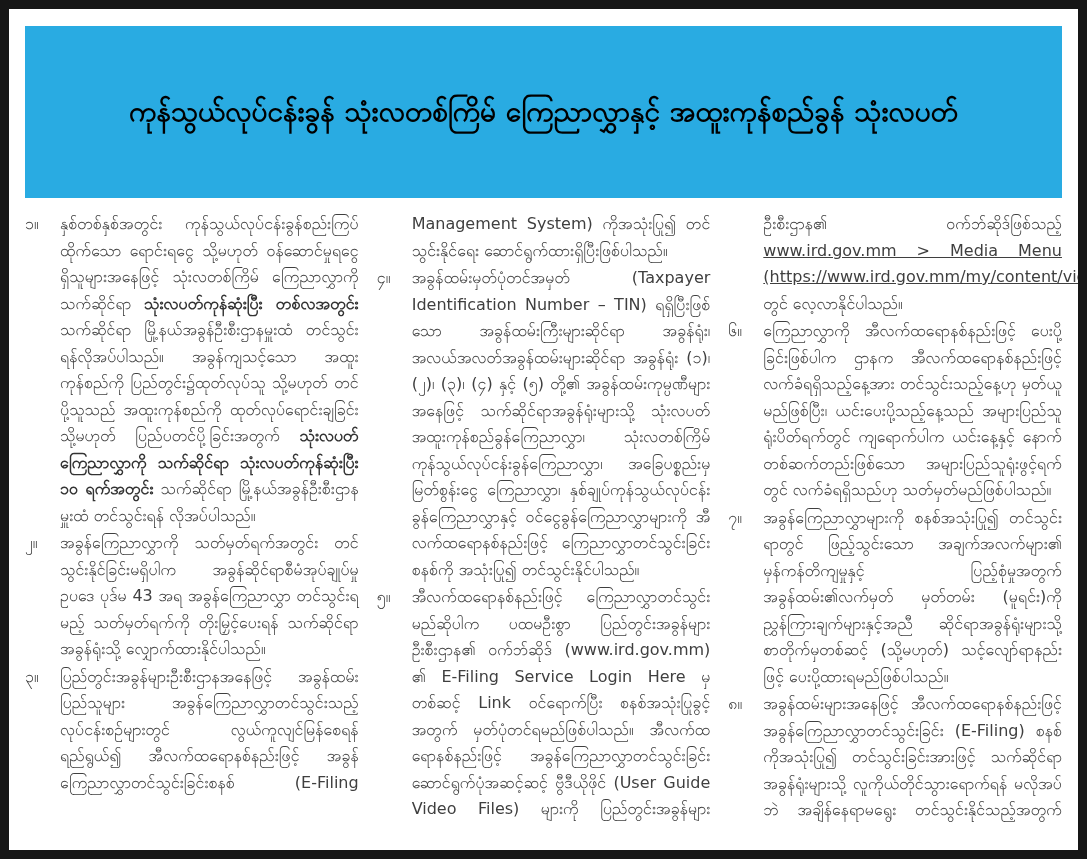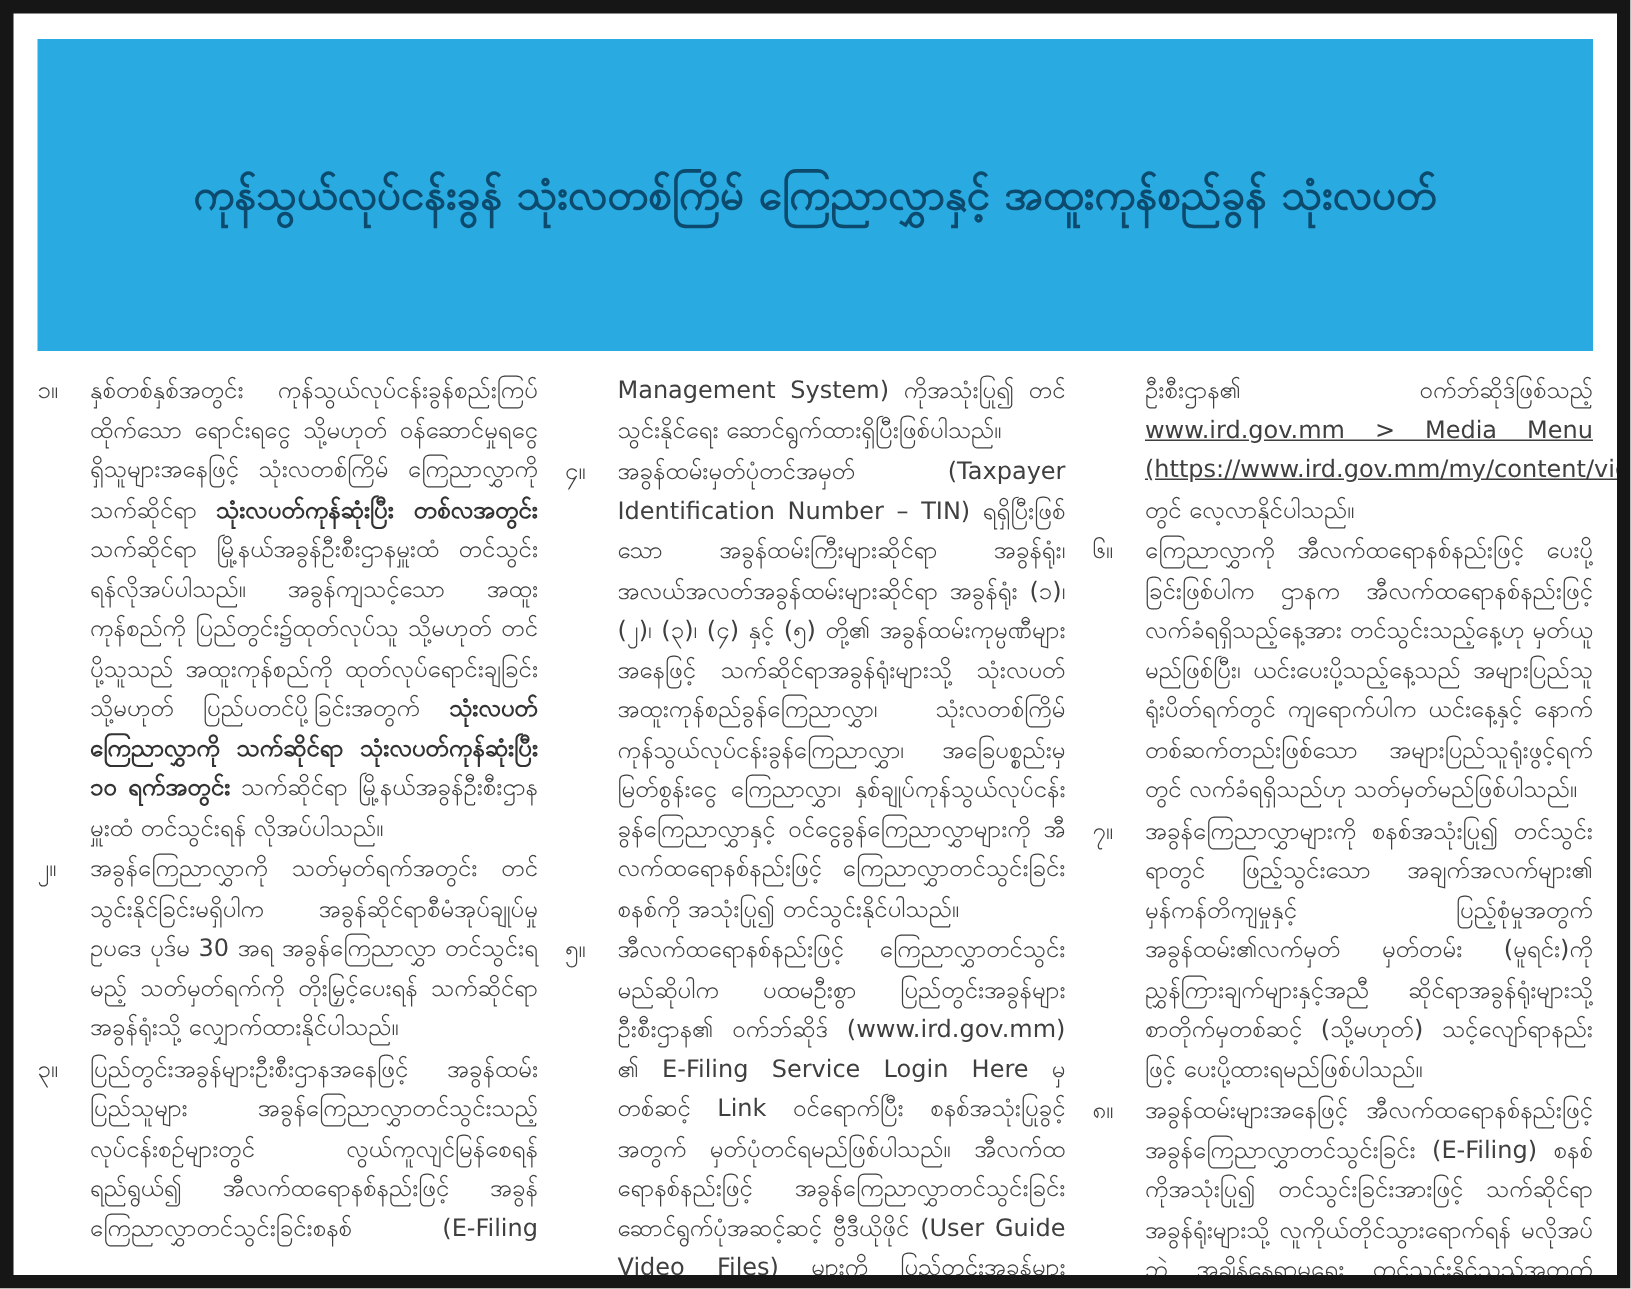--- a/index.html
+++ b/index.html
@@ -9,22 +9,22 @@
     box-sizing: border-box;
     background: #ffffff;
     border: 9px solid #161616;
     padding: 17px 16px 10px 16px;
     font-family: "DejaVu Sans", "Liberation Sans", sans-serif;
     overflow: hidden;
     position: relative;
   }
   .header-banner {
     background: #29abe2;
-    color: #0c4a6e;
-    height: 208px;
+    color: #000000;
+    height: 172px;
     box-sizing: border-box;
     display: flex;
     flex-direction: column;
     justify-content: center;
     align-items: center;
     text-align: center;
     padding: 6px 24px;
   }
   .header-line {
     font-size: 28px;
@@ -63,21 +63,21 @@
 
 <div class="page">
 
   <div class="header-banner">
     <div class="header-line">ကုန်သွယ်လုပ်ငန်းခွန် သုံးလတစ်ကြိမ် ကြေညာလွှာနှင့် အထူးကုန်စည်ခွန် သုံးလပတ်</div>
   </div>
 
   <div class="body-cols" id="items-container">
 
   <div class="item"><span class="num">၁။</span><span class="item-text"><span>နှစ်တစ်နှစ်အတွင်း ကုန်သွယ်လုပ်ငန်းခွန်စည်းကြပ်ထိုက်သော ရောင်းရငွေ သို့မဟုတ် ဝန်ဆောင်မှုရငွေ ရှိသူများအနေဖြင့် သုံးလတစ်ကြိမ် ကြေညာလွှာကို သက်ဆိုင်ရာ </span><span class="seg-b">သုံးလပတ်ကုန်ဆုံးပြီး တစ်လအတွင်း</span><span> သက်ဆိုင်ရာ မြို့နယ်အခွန်ဦးစီးဌာနမှူးထံ တင်သွင်းရန်လိုအပ်ပါသည်။ အခွန်ကျသင့်သော အထူးကုန်စည်ကို ပြည်တွင်း၌ထုတ်လုပ်သူ သို့မဟုတ် တင်ပို့သူသည် အထူးကုန်စည်ကို ထုတ်လုပ်ရောင်းချခြင်း သို့မဟုတ် ပြည်ပတင်ပို့ခြင်းအတွက် </span><span class="seg-b">သုံးလပတ် ကြေညာလွှာကို သက်ဆိုင်ရာ သုံးလပတ်ကုန်ဆုံးပြီး ၁၀ ရက်အတွင်း</span><span> သက်ဆိုင်ရာ မြို့နယ်အခွန်ဦးစီးဌာနမှူးထံ တင်သွင်းရန် လိုအပ်ပါသည်။</span></span></div>
-      <div class="item"><span class="num">၂။</span><span class="item-text"><span>အခွန်ကြေညာလွှာကို သတ်မှတ်ရက်အတွင်း တင်သွင်းနိုင်ခြင်းမရှိပါက အခွန်ဆိုင်ရာစီမံအုပ်ချုပ်မှု ဥပဒေ ပုဒ်မ 30 အရ အခွန်ကြေညာလွှာ တင်သွင်းရမည့် သတ်မှတ်ရက်ကို တိုးမြှင့်ပေးရန် သက်ဆိုင်ရာအခွန်ရုံးသို့ လျှောက်ထားနိုင်ပါသည်။</span></span></div>
+      <div class="item"><span class="num">၂။</span><span class="item-text"><span>အခွန်ကြေညာလွှာကို သတ်မှတ်ရက်အတွင်း တင်သွင်းနိုင်ခြင်းမရှိပါက အခွန်ဆိုင်ရာစီမံအုပ်ချုပ်မှု ဥပဒေ ပုဒ်မ 43 အရ အခွန်ကြေညာလွှာ တင်သွင်းရမည့် သတ်မှတ်ရက်ကို တိုးမြှင့်ပေးရန် သက်ဆိုင်ရာအခွန်ရုံးသို့ လျှောက်ထားနိုင်ပါသည်။</span></span></div>
       <div class="item"><span class="num">၃။</span><span class="item-text"><span>ပြည်တွင်းအခွန်များဦးစီးဌာနအနေဖြင့် အခွန်ထမ်းပြည်သူများ အခွန်ကြေညာလွှာတင်သွင်းသည့် လုပ်ငန်းစဉ်များတွင် လွယ်ကူလျင်မြန်စေရန်ရည်ရွယ်၍ အီလက်ထရောနစ်နည်းဖြင့် အခွန်ကြေညာလွှာတင်သွင်းခြင်းစနစ် (E-Filing Management System) ကိုအသုံးပြု၍ တင်သွင်းနိုင်ရေး ဆောင်ရွက်ထားရှိပြီးဖြစ်ပါသည်။</span></span></div>
       <div class="item"><span class="num">၄။</span><span class="item-text"><span>အခွန်ထမ်းမှတ်ပုံတင်အမှတ် (Taxpayer Identification Number – TIN) ရရှိပြီးဖြစ်သော အခွန်ထမ်းကြီးများဆိုင်ရာ အခွန်ရုံး၊ အလယ်အလတ်အခွန်ထမ်းများဆိုင်ရာ အခွန်ရုံး (၁)၊ (၂)၊ (၃)၊ (၄) နှင့် (၅) တို့၏ အခွန်ထမ်းကုမ္ပဏီများအနေဖြင့် သက်ဆိုင်ရာအခွန်ရုံးများသို့ သုံးလပတ် အထူးကုန်စည်ခွန်ကြေညာလွှာ၊ သုံးလတစ်ကြိမ် ကုန်သွယ်လုပ်ငန်းခွန်ကြေညာလွှာ၊ အခြေပစ္စည်းမှ မြတ်စွန်းငွေ ကြေညာလွှာ၊ နှစ်ချုပ်ကုန်သွယ်လုပ်ငန်းခွန်ကြေညာလွှာနှင့် ဝင်ငွေခွန်ကြေညာလွှာများကို အီလက်ထရောနစ်နည်းဖြင့် ကြေညာလွှာတင်သွင်းခြင်းစနစ်ကို အသုံးပြု၍ တင်သွင်းနိုင်ပါသည်။</span></span></div>
       <div class="item"><span class="num">၅။</span><span class="item-text"><span>အီလက်ထရောနစ်နည်းဖြင့် ကြေညာလွှာတင်သွင်းမည်ဆိုပါက ပထမဦးစွာ ပြည်တွင်းအခွန်များဦးစီးဌာန၏ ဝက်ဘ်ဆိုဒ် (www.ird.gov.mm) ၏ E-Filing Service Login Here မှ တစ်ဆင့် Link ဝင်ရောက်ပြီး စနစ်အသုံးပြုခွင့်အတွက် မှတ်ပုံတင်ရမည်ဖြစ်ပါသည်။ အီလက်ထရောနစ်နည်းဖြင့် အခွန်ကြေညာလွှာတင်သွင်းခြင်း ဆောင်ရွက်ပုံအဆင့်ဆင့် ဗွီဒီယိုဖိုင် (User Guide Video Files) များကို ပြည်တွင်းအခွန်များဦးစီးဌာန၏ ဝက်ဘ်ဆိုဒ်ဖြစ်သည့် </span><span class="seg-u">www.ird.gov.mm &gt; Media Menu (https://www.ird.gov.mm/my/content/video)</span><span> တွင် လေ့လာနိုင်ပါသည်။</span></span></div>
       <div class="item"><span class="num">၆။</span><span class="item-text"><span>ကြေညာလွှာကို အီလက်ထရောနစ်နည်းဖြင့် ပေးပို့ခြင်းဖြစ်ပါက ဌာနက အီလက်ထရောနစ်နည်းဖြင့် လက်ခံရရှိသည့်နေ့အား တင်သွင်းသည့်နေ့ဟု မှတ်ယူမည်ဖြစ်ပြီး၊ ယင်းပေးပို့သည့်နေ့သည် အများပြည်သူရုံးပိတ်ရက်တွင် ကျရောက်ပါက ယင်းနေ့နှင့် နောက်တစ်ဆက်တည်းဖြစ်သော အများပြည်သူရုံးဖွင့်ရက်တွင် လက်ခံရရှိသည်ဟု သတ်မှတ်မည်ဖြစ်ပါသည်။</span></span></div>
       <div class="item"><span class="num">၇။</span><span class="item-text"><span>အခွန်ကြေညာလွှာများကို စနစ်အသုံးပြု၍ တင်သွင်းရာတွင် ဖြည့်သွင်းသော အချက်အလက်များ၏ မှန်ကန်တိကျမှုနှင့် ပြည့်စုံမှုအတွက် အခွန်ထမ်း၏လက်မှတ် မှတ်တမ်း (မူရင်း)ကို ညွှန်ကြားချက်များနှင့်အညီ ဆိုင်ရာအခွန်ရုံးများသို့ စာတိုက်မှတစ်ဆင့် (သို့မဟုတ်) သင့်လျော်ရာနည်းဖြင့် ပေးပို့ထားရမည်ဖြစ်ပါသည်။</span></span></div>
       <div class="item"><span class="num">၈။</span><span class="item-text"><span>အခွန်ထမ်းများအနေဖြင့် အီလက်ထရောနစ်နည်းဖြင့် အခွန်ကြေညာလွှာတင်သွင်းခြင်း (E-Filing) စနစ်ကိုအသုံးပြု၍ တင်သွင်းခြင်းအားဖြင့် သက်ဆိုင်ရာ အခွန်ရုံးများသို့ လူကိုယ်တိုင်သွားရောက်ရန် မလိုအပ်ဘဲ အချိန်နေရာမရွေး တင်သွင်းနိုင်သည့်အတွက် အချိန်နှင့်ကုန်ကျစရိတ် သက်သာနိုင်ခြင်း၊ အခွန်ရုံးများနှင့် တိုက်ရိုက်ထိတွေ့မှုကို လျှော့ချနိုင်ခြင်း၊ ဆောင်ရွက်လိုသည့်လုပ်ငန်းများကို လျင်မြန်စွာ ဆောင်ရွက်နိုင်ခြင်း စသည့်အကျိုးကျေးဇူးများ ရရှိနိုင်မည်ဖြစ်ပါသည်။</span></span></div>
       <div class="item"><span class="num">၉။</span></div>
       <div class="item"><span class="num">၁၀။</span></div>
     </div>
 

